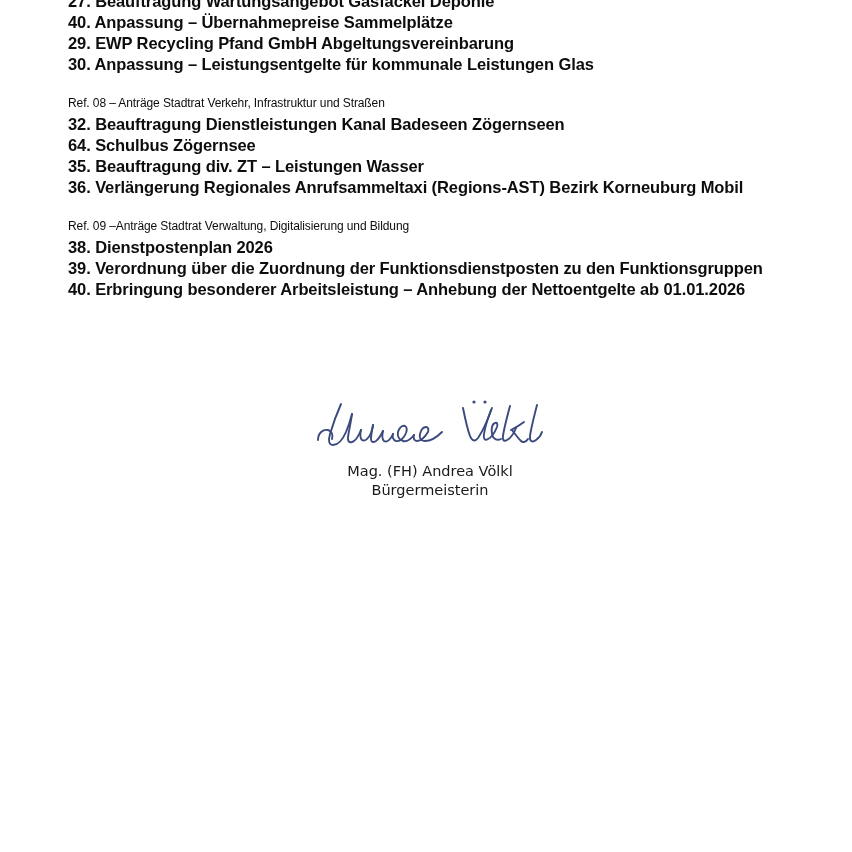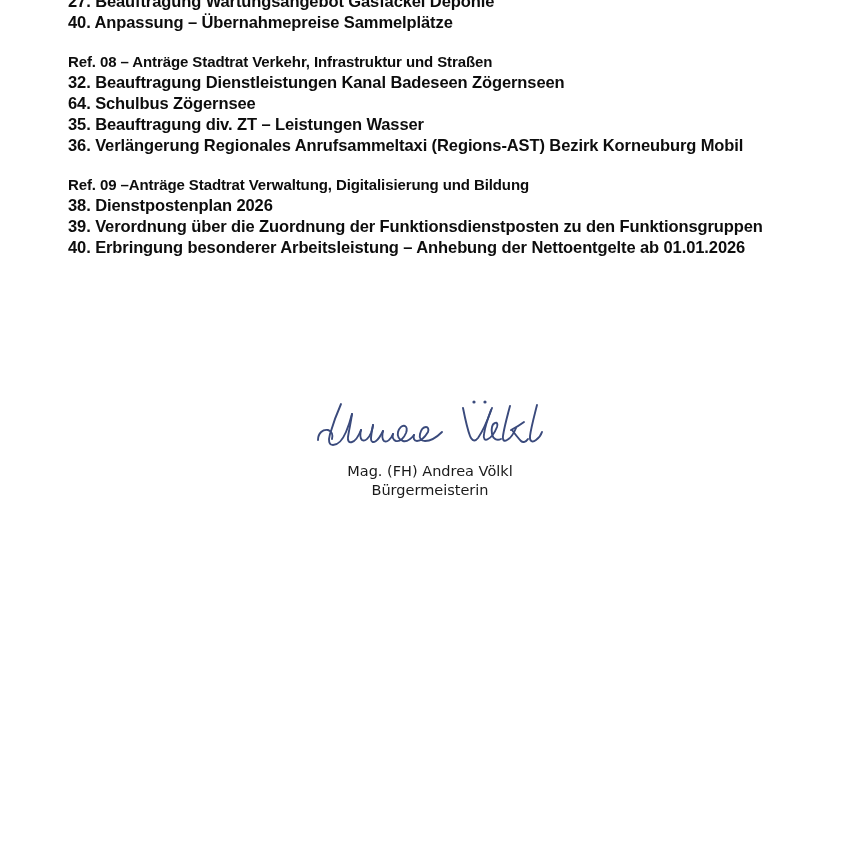--- a/index.html
+++ b/index.html
@@ -33,22 +33,22 @@
     letter-spacing: -0.1px;
   }
 
   .item {
     font-weight: bold;
     font-size: 16.5px;
     font-stretch: condensed;
   }
 
   .ref {
-    font-weight: bold;
-    font-size: 15px;
+    font-weight: normal;
+    font-size: 12px;
   }
 
   .spacer {
     height: 18px;
   }
 
   
   .sigblock {
     position: absolute;
     left: 16px;
@@ -82,20 +82,22 @@
   }
 </style>
 </head>
 <body>
 
 <div class="page">
 
   <div class="agenda">
       <div class="line item"><span>27.</span> <span>Beauftragung Wartungsangebot Gasfackel Deponie</span></div>
       <div class="line item"><span>40.</span> <span>Anpassung – Übernahmepreise Sammelplätze</span></div>
+      <div class="line item"><span>29.</span> <span>EWP Recycling Pfand GmbH Abgeltungsvereinbarung</span></div>
+      <div class="line item"><span>30.</span> <span>Anpassung – Leistungsentgelte für kommunale Leistungen Glas</span></div>
       <div class="spacer"></div>
       <div class="line ref">Ref. 08 – Anträge Stadtrat Verkehr, Infrastruktur und Straßen</div>
       <div class="line item"><span>32.</span> <span>Beauftragung Dienstleistungen Kanal Badeseen Zögernseen</span></div>
       <div class="line item"><span>64.</span> <span>Schulbus Zögernsee</span></div>
       <div class="line item"><span>35.</span> <span>Beauftragung div. ZT – Leistungen Wasser</span></div>
       <div class="line item"><span>36.</span> <span>Verlängerung Regionales Anrufsammeltaxi (Regions-AST) Bezirk Korneuburg Mobil</span></div>
       <div class="spacer"></div>
       <div class="line ref">Ref. 09 –Anträge Stadtrat Verwaltung, Digitalisierung und Bildung</div>
       <div class="line item"><span>38.</span> <span>Dienstpostenplan 2026</span></div>
       <div class="line item"><span>39.</span> <span>Verordnung über die Zuordnung der Funktionsdienstposten zu den Funktionsgruppen</span></div>

